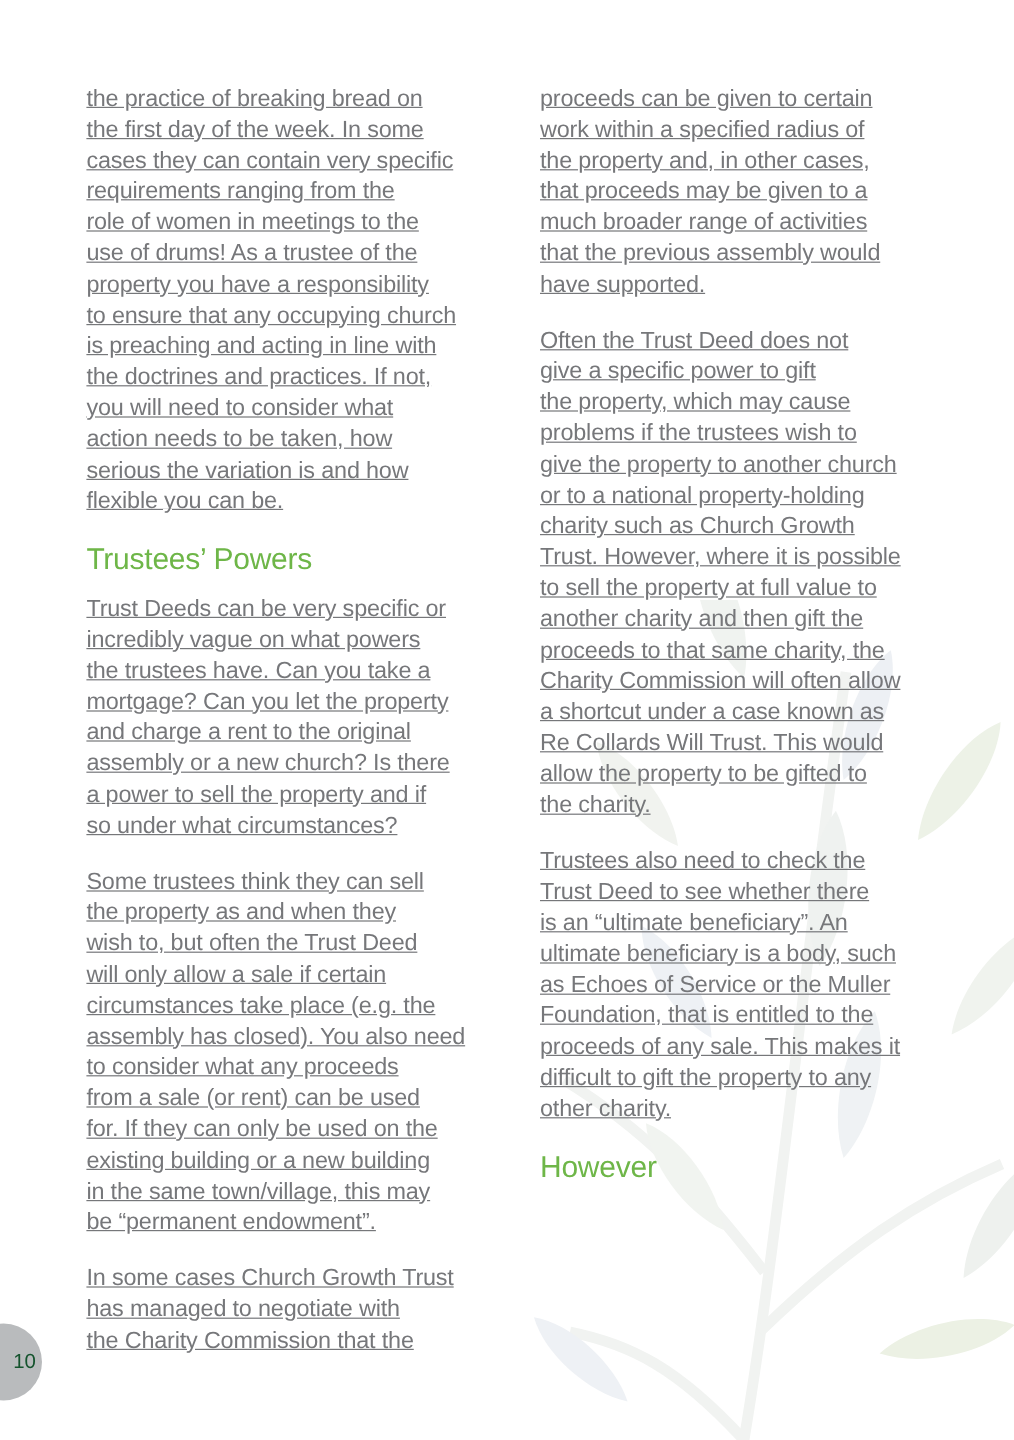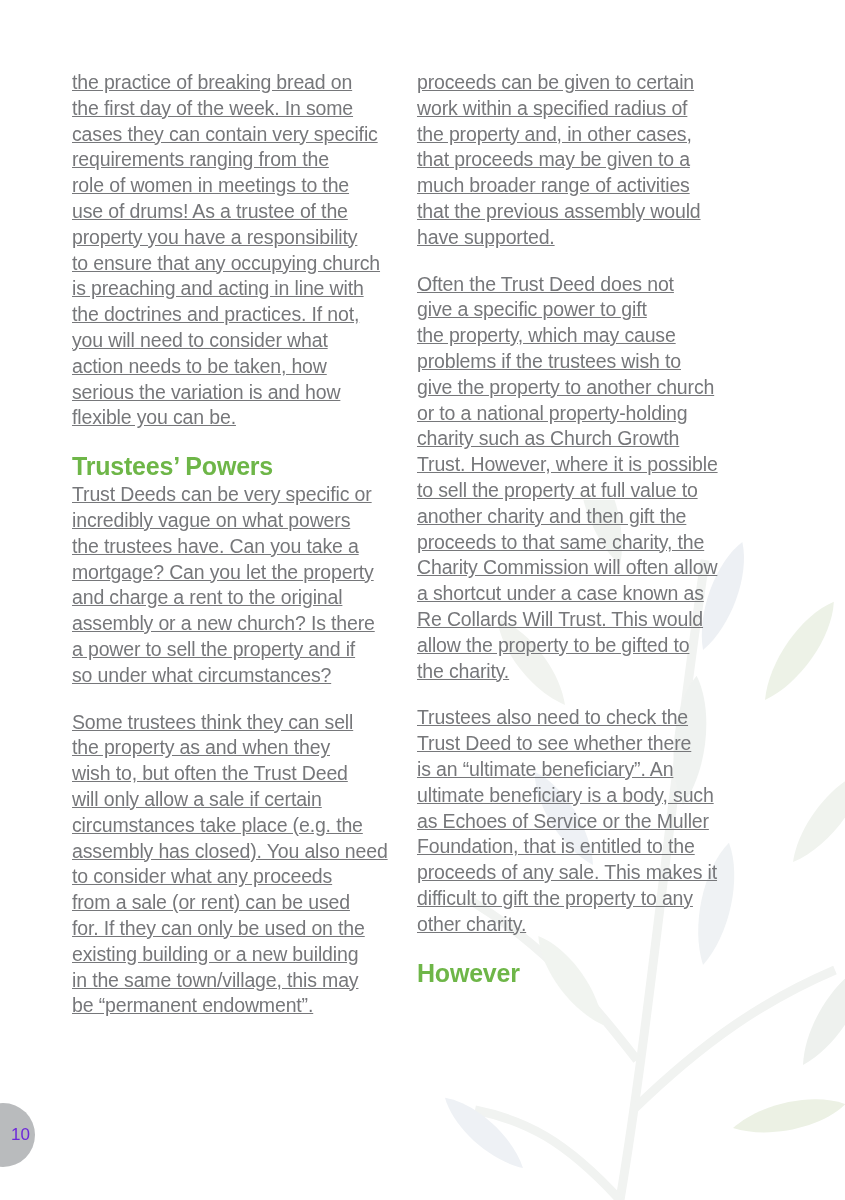--- a/index.html
+++ b/index.html
@@ -17,53 +17,53 @@
   .watermark {
     position: absolute;
     right: 0; bottom: 0;
     pointer-events: none;
   }
   .col {
     position: absolute;
     top: 70px;
   }
   .col-left  { left: 72px;  width: 352px; }
-  .col-right { left: 417px; width: 352px; }
+  .col-right { left: 450px; width: 352px; }
   .para {
     margin: 0;
     white-space: pre-line;
     font-size: 19.5px;
     line-height: 25.8px;
     letter-spacing: -0.15px;
     color: #76777a;
     text-decoration: underline;
   }
   .para-gap { margin-top: 21px; }
-  .after-heading { margin-top: 0; }
+  .after-heading { margin-top: 13px; }
   .heading {
     margin: 20px 0 0 0;
     font-size: 25px;
     line-height: 31px;
-    font-weight: bold;
+    font-weight: normal;
     letter-spacing: -0.2px;
     color: #6eb648;
   }
   .page-badge {
     position: absolute;
     left: -29px; top: 1103px;
     width: 64px; height: 64px;
     border-radius: 50%;
     background: #b9bbbd;
   }
   .page-badge span {
     position: absolute;
     left: 40px; top: 50%;
     transform: translateY(-50%);
     font-size: 17px;
-    color: #6d28d9;
+    color: #14532d;
   }
 </style>
 </head>
 <body>
 
 <div class="page">
 
   <svg class="watermark" width="430" height="700" viewBox="0 0 430 700" aria-hidden="true">
     <g fill="none" stroke="#f1f3f1" stroke-width="9">
       <path d="M205,700 C235,520 255,300 290,60"></path>
@@ -116,20 +116,23 @@
 wish to, but often the Trust Deed
 will only allow a sale if certain
 circumstances take place (e.g. the
 assembly has closed). You also need
 to consider what any proceeds
 from a sale (or rent) can be used
 for. If they can only be used on the
 existing building or a new building
 in the same town/village, this may
 be “permanent endowment”.</p>
+    <p class="para para-gap">In some cases Church Growth Trust
+has managed to negotiate with
+the Charity Commission that the</p>
   </div>
 
   <div class="col col-right">
     <p class="para">proceeds can be given to certain
 work within a specified radius of
 the property and, in other cases,
 that proceeds may be given to a
 much broader range of activities
 that the previous assembly would
 have supported.</p>

